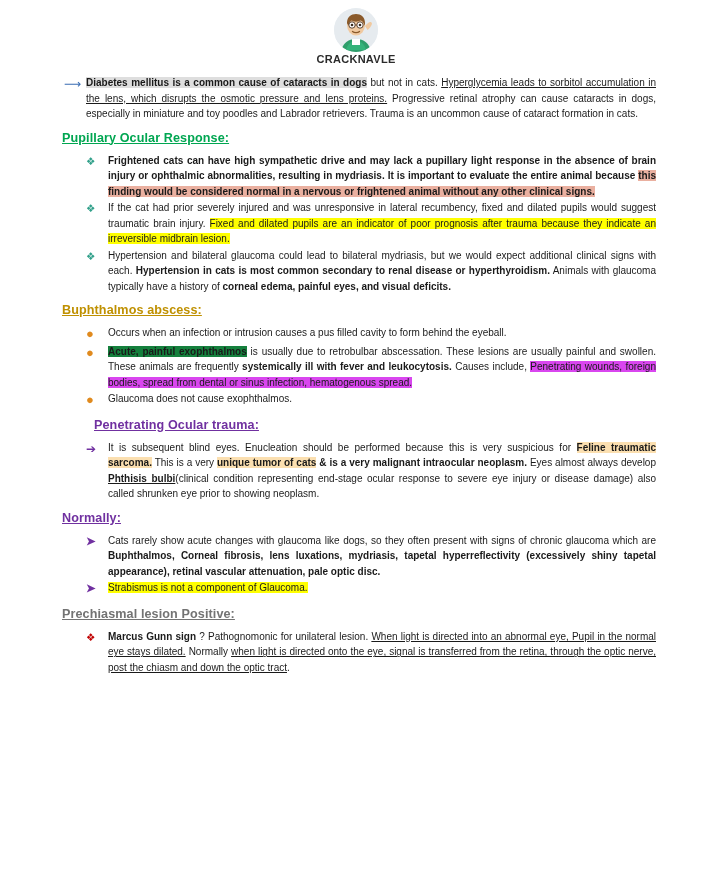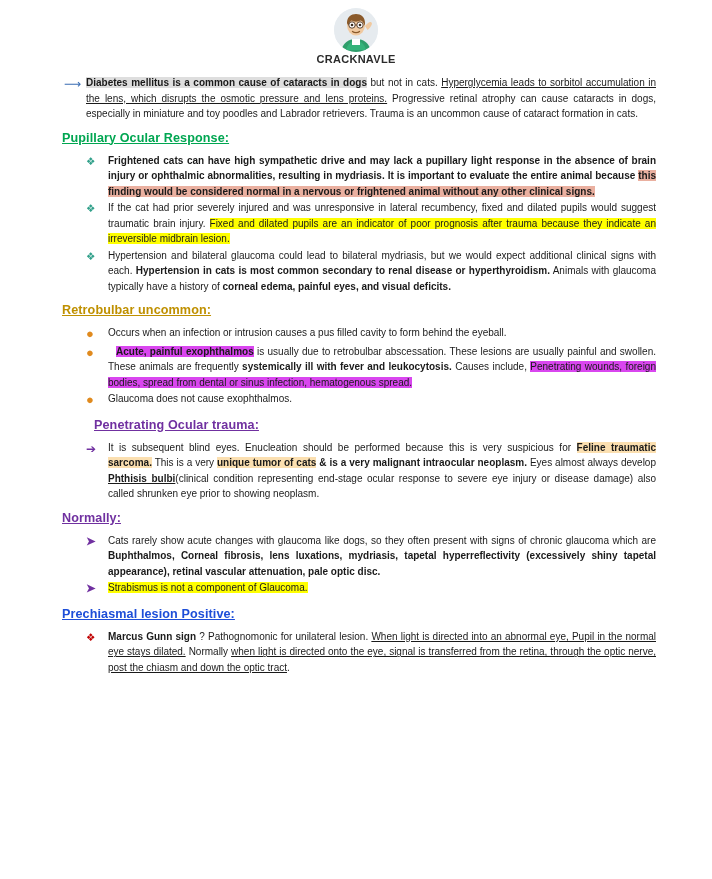--- a/index.html
+++ b/index.html
@@ -99,21 +99,21 @@
     text-decoration: underline;
     margin: 9px 0 8px 0;
     letter-spacing: .1px;
   }
 
   
   .b   { font-weight: bold; }
   .u   { text-decoration: underline; }
   .hl-gray   { background: #dedede; }
   .hl-salmon { background: #eab0a0; }
-  .hl-pink   { background: #d946ef; margin-left: 8px; }
+  .hl-pink   { background: #15803d; }
   .hl-yellow { background: #ffff00; }
   .hl-green  { background: #d946ef; }
   .hl-tan    { background: #fbdfb0; }
 </style>
 </head>
 <body>
 
 <div class="page">
 
   <div class="logo-wrap">
@@ -158,21 +158,21 @@
               <span class="bullet b-diamond-teal">❖</span>
               <span class="row-body"><span>If the cat had prior severely injured and was unresponsive in lateral recumbency, fixed and dilated pupils would suggest traumatic brain injury. </span><span class="hl-yellow">Fixed and dilated pupils are an indicator of poor prognosis after trauma because they indicate an irreversible midbrain lesion.</span></span>
             </div>
             <div class="row">
               <span class="bullet b-diamond-teal">❖</span>
               <span class="row-body"><span>Hypertension and bilateral glaucoma could lead to bilateral mydriasis, but we would expect additional clinical signs with each. </span><span class="b">Hypertension in cats is most common secondary to renal disease or hyperthyroidism.</span><span> Animals with glaucoma typically have a history of </span><span class="b">corneal edema, painful eyes, and visual deficits.</span></span>
             </div>
           </div>
         </div>
         <div class="blk">
-          <div class="heading" style="color: rgb(191, 144, 0);">Retrobulbar uncommon:</div>
+          <div class="heading" style="color: rgb(191, 144, 0);">Buphthalmos abscess:</div>
           <div class="ind-arrow">
             <div class="row">
               <span class="bullet b-dot-orange">●</span>
               <span class="row-body"><span>Occurs when an infection or intrusion causes a pus filled cavity to form behind the eyeball.</span></span>
             </div>
             <div class="row">
               <span class="bullet b-dot-orange">●</span>
               <span class="row-body"><span class="b hl-pink">Acute, painful exophthalmos</span><span> is usually due to retrobulbar abscessation. These lesions are usually painful and swollen. These animals are frequently </span><span class="b">systemically ill with fever and leukocytosis.</span><span> Causes include, </span><span class="hl-green">Penetrating wounds, foreign bodies, spread from dental or sinus infection, hematogenous spread.</span></span>
             </div>
             <div class="row">
@@ -197,21 +197,21 @@
               <span class="bullet b-gt-purple">➤</span>
               <span class="row-body"><span>Cats rarely show acute changes with glaucoma like dogs, so they often present with signs of chronic glaucoma which are </span><span class="b">Buphthalmos, Corneal fibrosis, lens luxations, mydriasis, tapetal hyperreflectivity (excessively shiny tapetal appearance), retinal vascular attenuation, pale optic disc.</span></span>
             </div>
             <div class="row">
               <span class="bullet b-gt-purple">➤</span>
               <span class="row-body"><span class="hl-yellow">Strabismus is not a component of Glaucoma.</span></span>
             </div>
           </div>
         </div>
         <div class="blk">
-          <div class="heading" style="color: #1d4ed8;">Prechiasmal lesion Positive:</div>
+          <div class="heading" style="color: #737373;">Prechiasmal lesion Positive:</div>
           <div class="ind-arrow">
             <div class="row">
               <span class="bullet b-diamond-red">❖</span>
               <span class="row-body"><span class="b">Marcus Gunn sign</span><span> ? Pathognomonic for unilateral lesion. </span><span class="u">When light is directed into an abnormal eye, Pupil in the normal eye stays dilated.</span><span> Normally </span><span class="u">when light is directed onto the eye, signal is transferred from the retina, through the optic nerve, post the chiasm and down the optic tract</span><span>.</span></span>
             </div>
           </div>
         </div>
       </div>
 
   </div>

